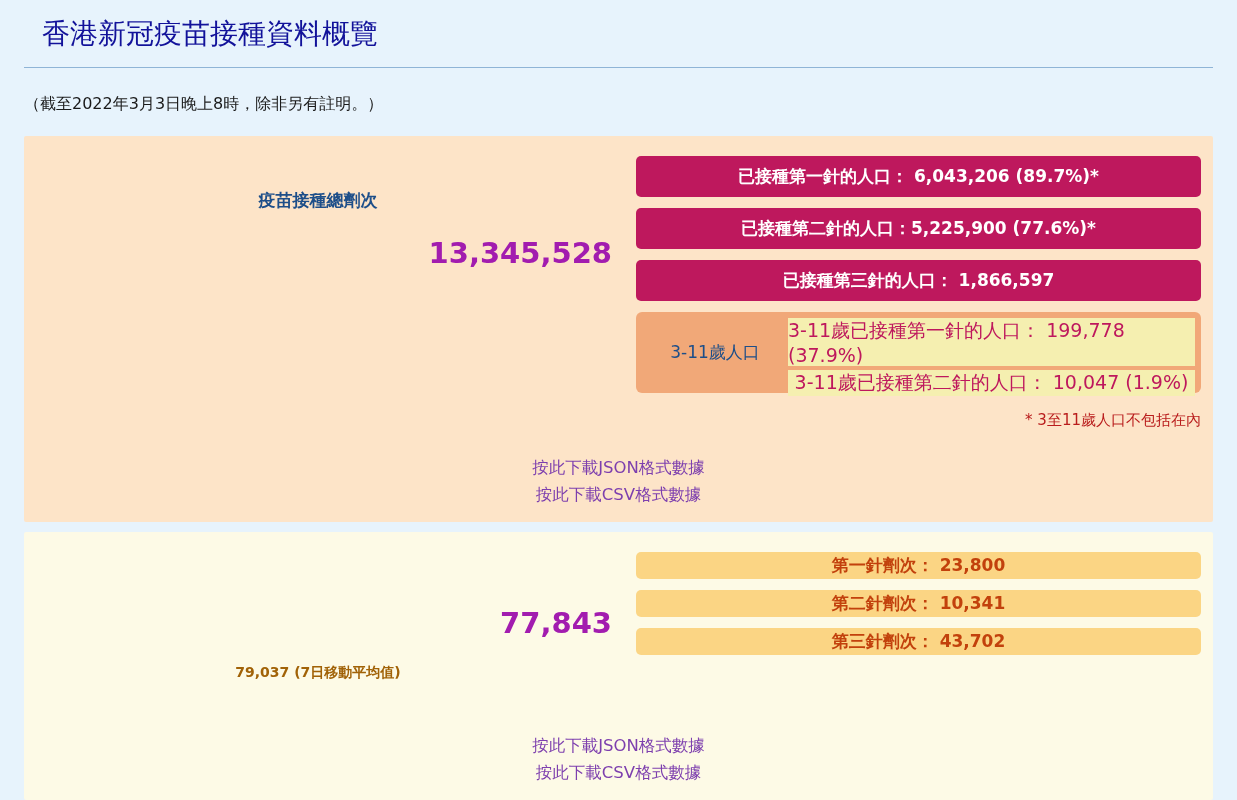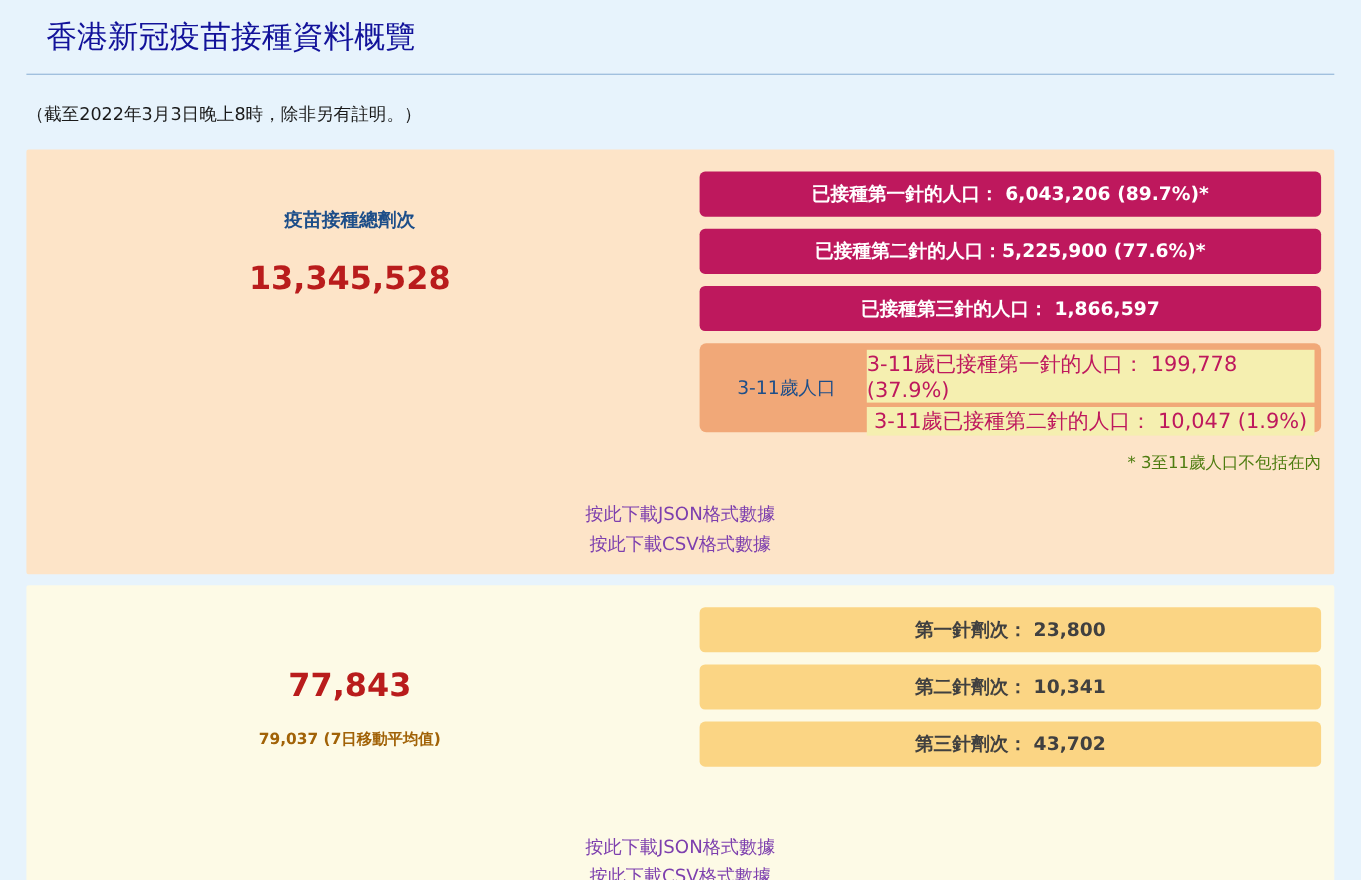--- a/index.html
+++ b/index.html
@@ -55,22 +55,23 @@
     font-weight: bold;
     color: #1d4e89;
     line-height: 24px;
   }
   .panel1 .leftcol { padding-top: 32px; }
   .panel2 .leftcol { padding-top: 31px; }
   .bignum {
     margin-top: 26px;
     font-size: 29px;
     font-weight: bold;
-    color: #b91c1c;
+    color: #a21caf;
     line-height: 30px;
+    text-align: right;
   }
   .panel2 .bignum { margin-top: 25px; }
   .avg {
     margin-top: 22px;
     font-size: 14px;
     font-weight: bold;
     color: #a16207;
     line-height: 24px;
   }
 
@@ -80,28 +81,28 @@
     background: #be185d;
     border-radius: 5px;
     display: flex;
     align-items: center;
     justify-content: center;
     color: #ffffff;
     font-size: 17px;
     font-weight: bold;
   }
   .goldbar {
-    height: 41px;
+    height: 27px;
     margin-bottom: 11px;
     background: #fbd584;
     border-radius: 5px;
     display: flex;
     align-items: center;
     justify-content: center;
-    color: #404040;
+    color: #c2410c;
     font-size: 17px;
     font-weight: bold;
   }
 
   .age311 {
     margin-top: 2px;
     height: 81px;
     background: #f1a878;
     border-radius: 6px;
     padding: 6px;
@@ -128,21 +129,21 @@
     display: flex;
     align-items: center;
     justify-content: center;
     font-size: 19px;
     color: #be185d;
   }
   .footnote {
     margin-top: 18px;
     text-align: right;
     font-size: 15px;
-    color: #4d7c0f;
+    color: #b91c1c;
   }
 
   .links {
     margin-top: 24px;
     text-align: center;
   }
   .panel2 .links { margin-top: 48px; }
   .links a {
     display: block;
     font-size: 16.5px;

